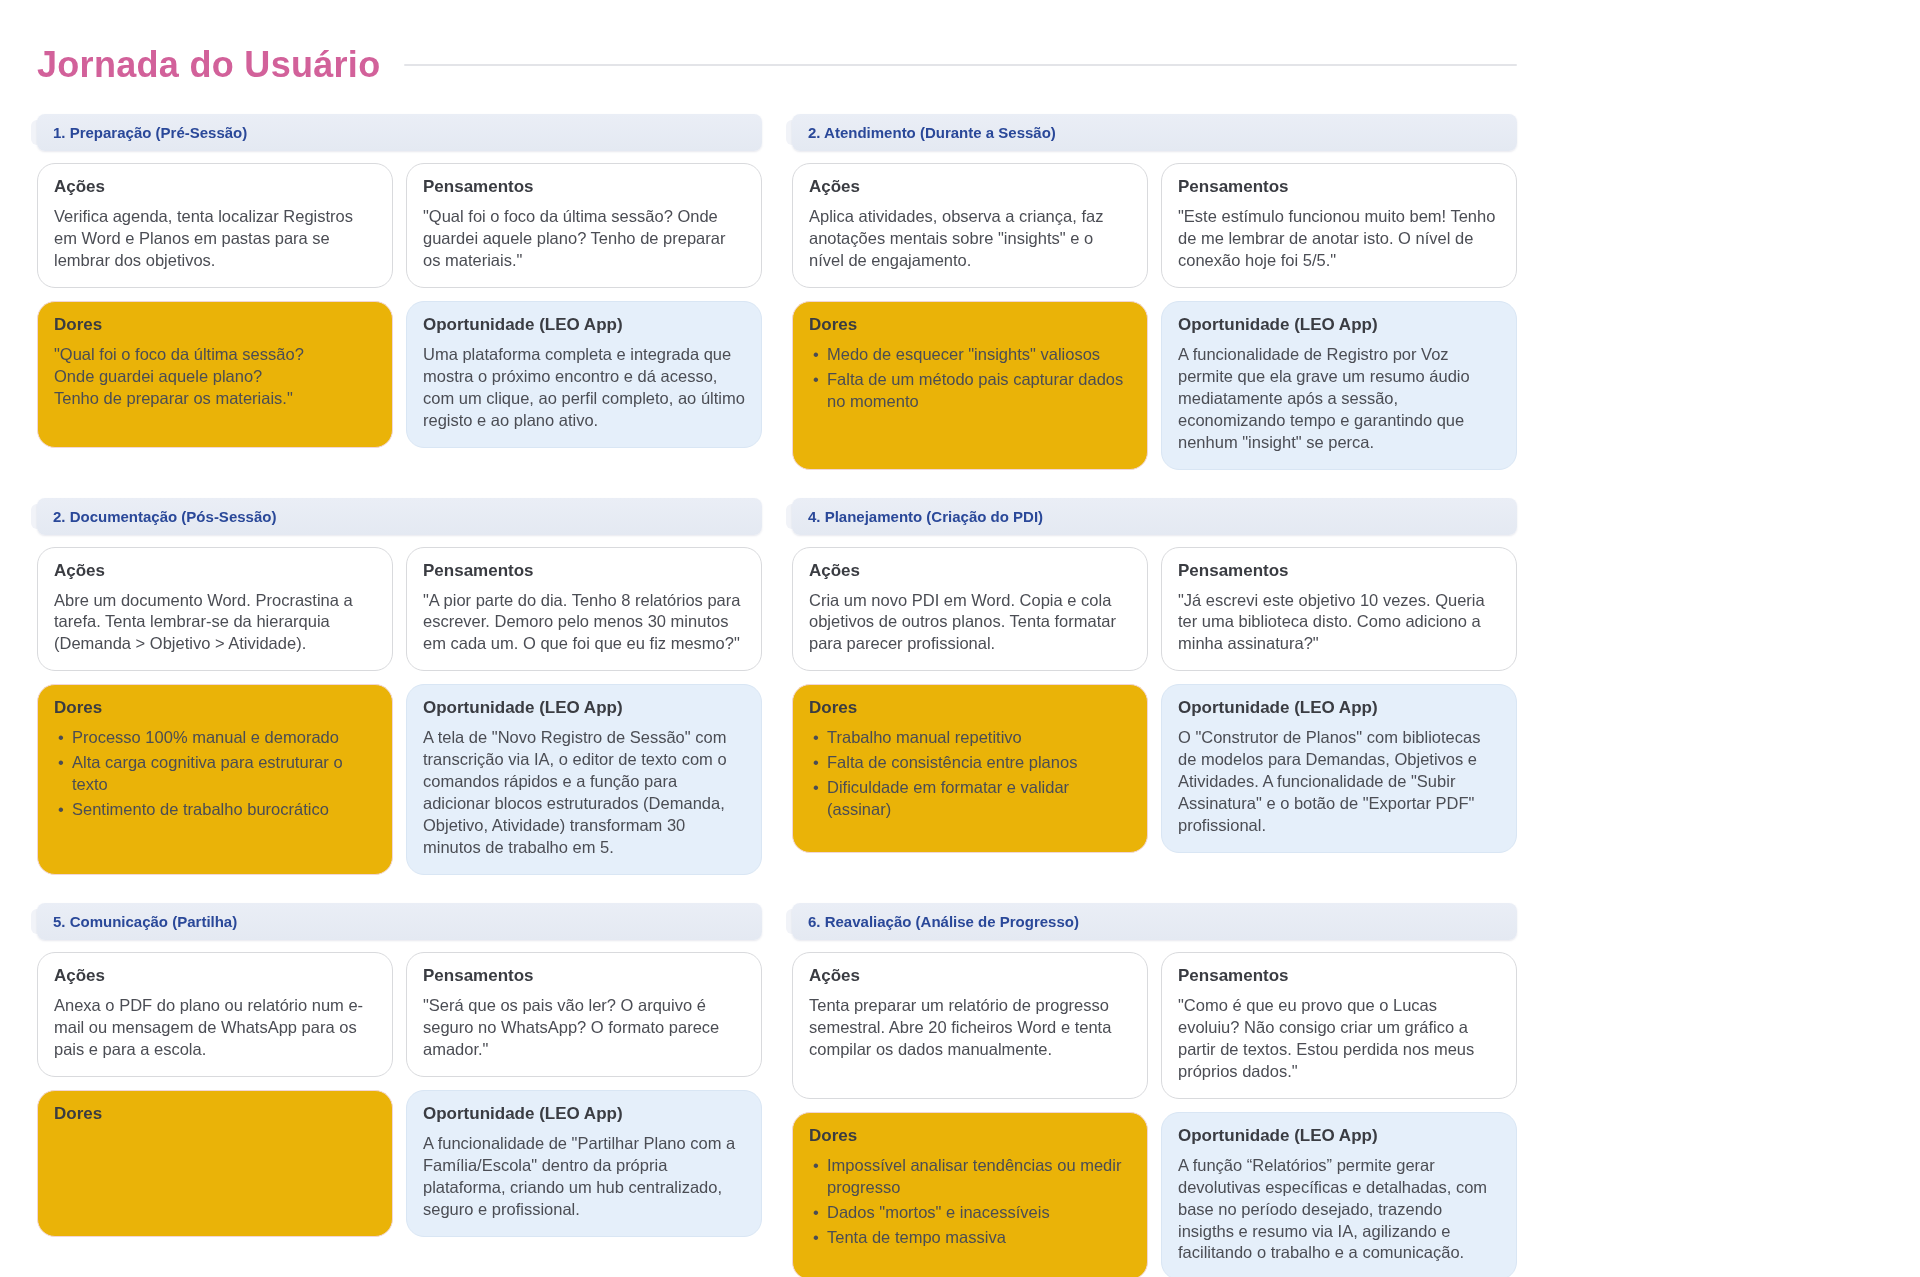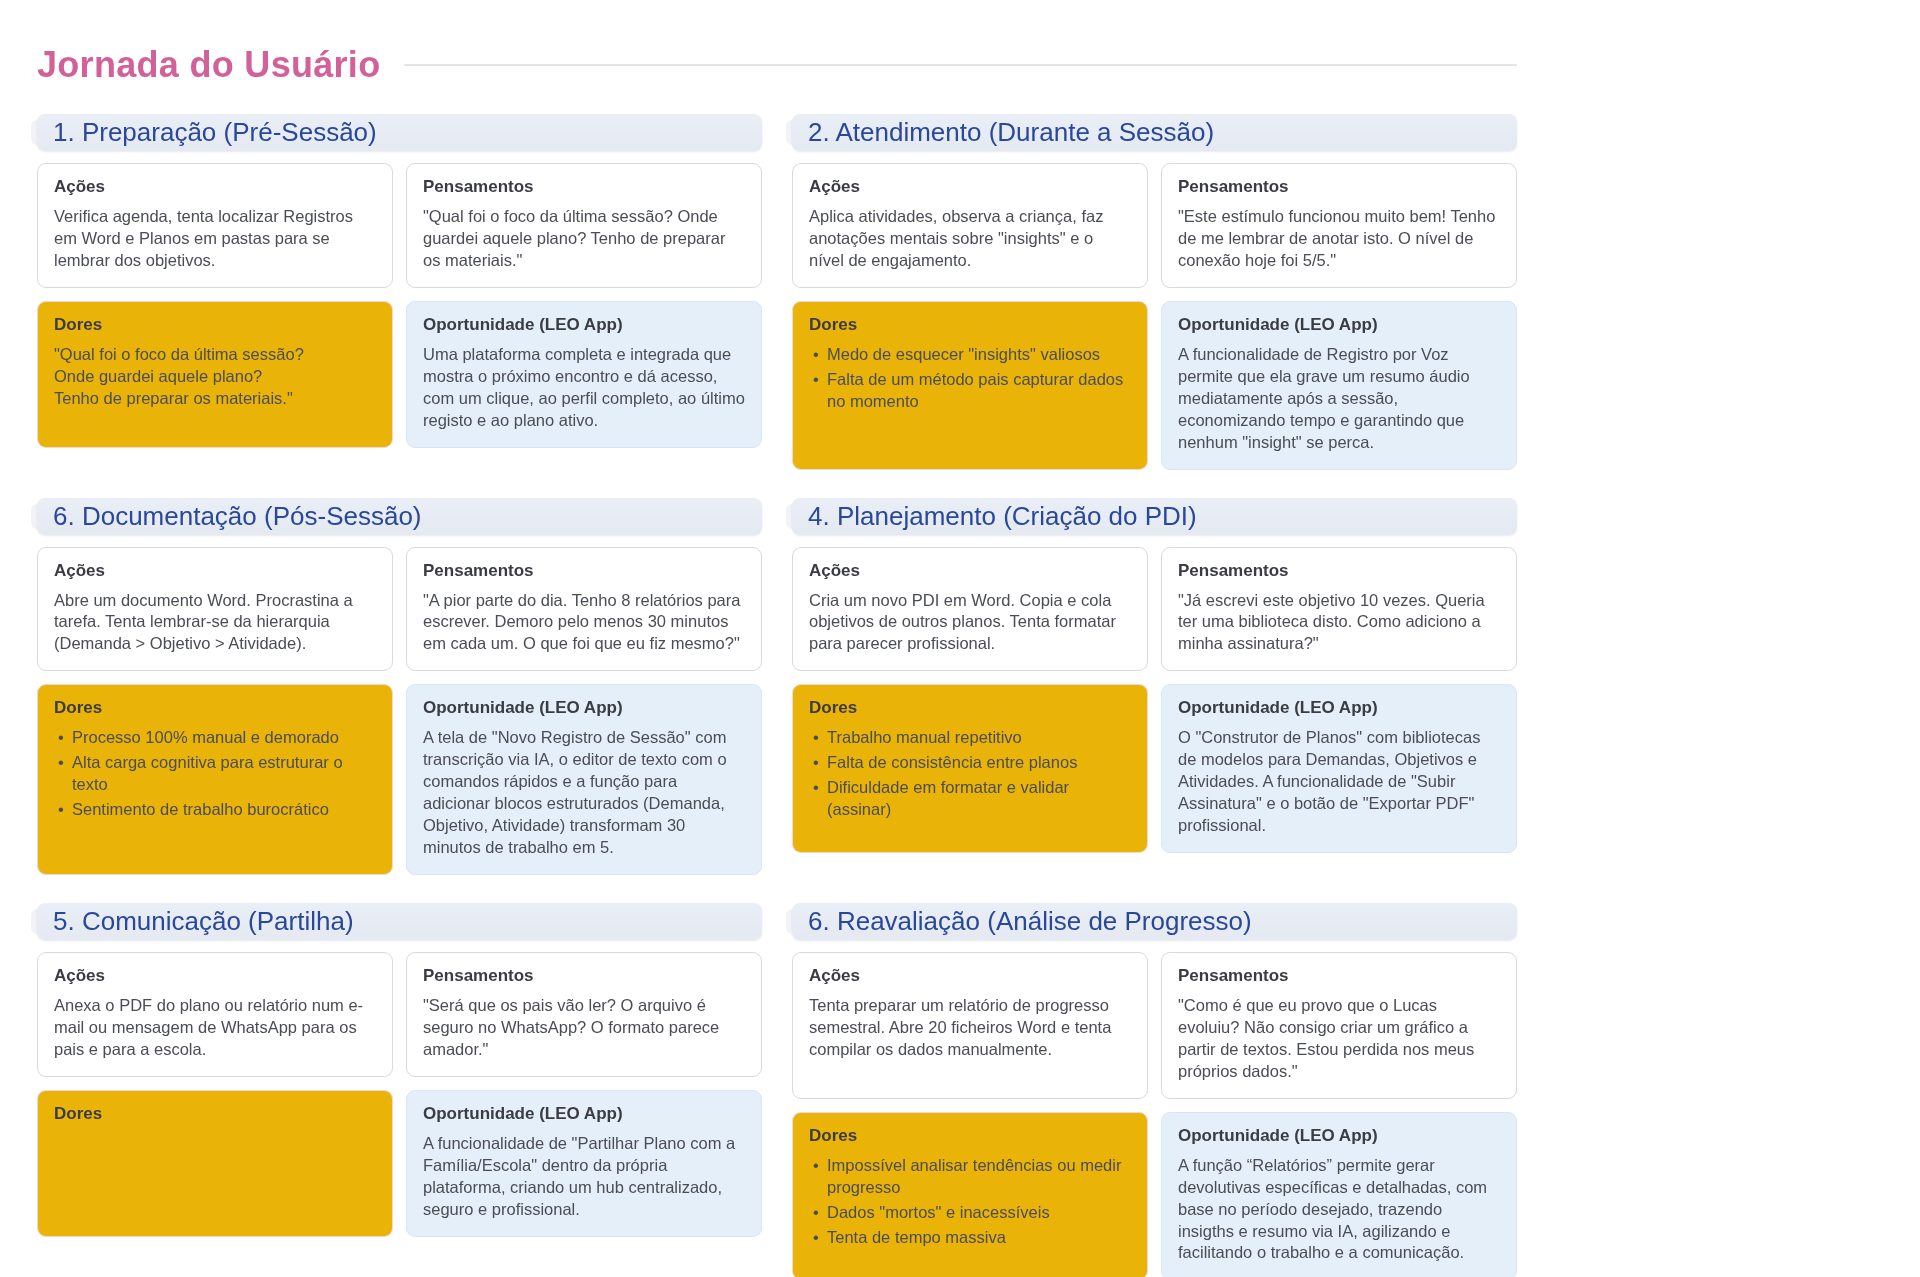--- a/index.html
+++ b/index.html
@@ -58,33 +58,33 @@
     left: -6px;
     top: 6px;
     bottom: 6px;
     width: 16px;
     background: #f1f3f8;
     border-radius: 6px;
     z-index: -1;
   }
   h2.stage-title {
     margin: 0;
-    font-size: 26px;
-    font-weight: normal;
+    font-size: 15px;
+    font-weight: bold;
     color: #2a4899;
   }
 
   .cards {
     display: grid;
     grid-template-columns: 1fr 1fr;
     gap: 13px;
     margin-top: 12px;
   }
   .card {
-    border-radius: 9px;
+    border-radius: 18px;
     padding: 13px 16px 15px;
     border: 1.5px solid transparent;
   }
   .card-white { background: #ffffff; border-color: #d9dadd; }
   .card-pain  { background: #eab308; border-color: #f1d6d7; }
   .card-opp   { background: #e5effa; border-color: #d9e6f4; }
 
   .card h3 {
     margin: 0 0 9px 0;
     font-size: 17px;
@@ -179,21 +179,21 @@
         </div>
         <div class="card card-opp">
           <h3>Oportunidade (LEO App)</h3>
           <p>A funcionalidade de Registro por Voz permite que ela grave um resumo áudio mediatamente após a sessão, economizando tempo e garantindo que nenhum "insight" se perca.</p>
         </div>
       </div>
     </section>
 
     <section class="stage">
       <div class="stage-header">
-        <h2 class="stage-title">6. Documentação (Pós-Sessão)</h2>
+        <h2 class="stage-title">2. Documentação (Pós-Sessão)</h2>
       </div>
       <div class="cards">
         <div class="card card-white">
           <h3>Ações</h3>
           <p>Abre um documento Word. Procrastina a tarefa. Tenta lembrar-se da hierarquia (Demanda &gt; Objetivo &gt; Atividade).</p>
         </div>
         <div class="card card-white">
           <h3>Pensamentos</h3>
           <p>"A pior parte do dia. Tenho 8 relatórios para escrever. Demoro pelo menos 30 minutos em cada um. O que foi que eu fiz mesmo?"</p>
         </div>

